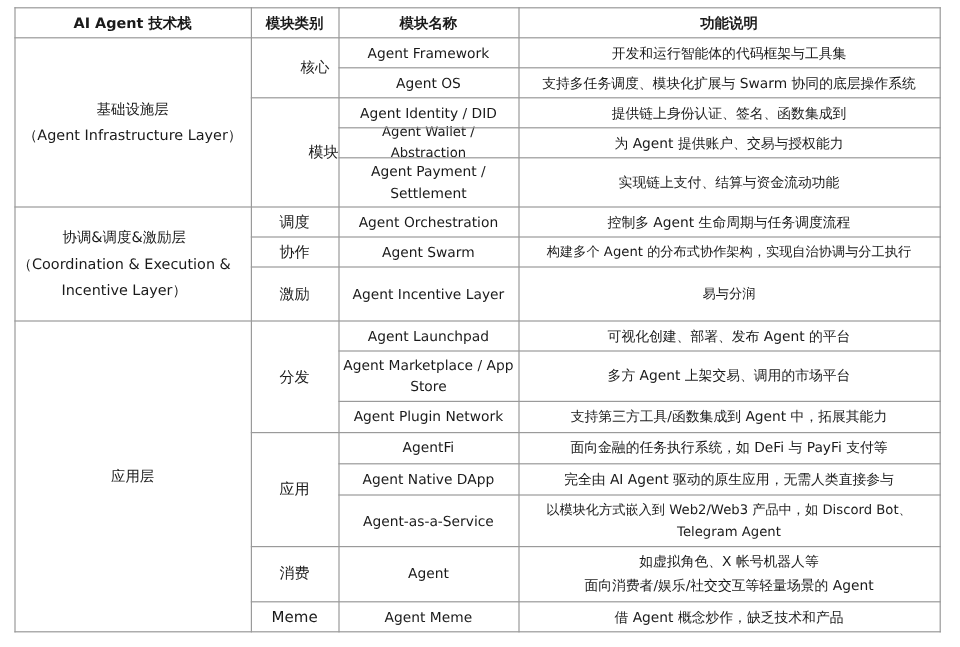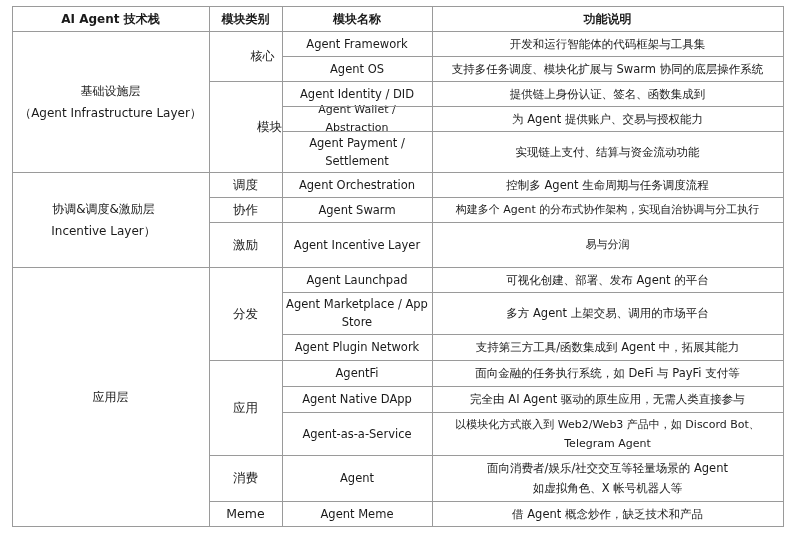--- a/index.html
+++ b/index.html
@@ -22,20 +22,21 @@
   <div class="cell hdr" style="left:209px;top:6px;width:73px;height:25px;">模块类别</div>
   <div class="cell hdr" style="left:282px;top:6px;width:150px;height:25px;">模块名称</div>
   <div class="cell hdr" style="left:432px;top:6px;width:351px;height:25px;">功能说明</div>
 
   <div class="cell layer" style="left:12px;top:31px;width:197px;height:141px;">
     <span>基础设施层</span>
     <span>（Agent Infrastructure Layer）</span>
   </div>
   <div class="cell layer" style="left:5px;top:172px;width:197px;height:95px;">
     <span>协调&amp;调度&amp;激励层</span>
+    <span>（Coordination &amp; Execution &amp;</span>
     <span>Incentive Layer）</span>
   </div>
   <div class="cell layer" style="left:12px;top:267px;width:197px;height:259px;">
     <span>应用层</span>
   </div>
 
   <div class="cell" style="left:226px;top:31px;width:73px;height:50px;font-size:12px;">核心</div>
   <div class="cell" style="left:209px;top:81px;width:73px;height:91px;font-size:12.5px;margin-left:24px;">模块</div>
   <div class="cell" style="left:209px;top:172px;width:73px;height:25px;font-size:12.5px;">调度</div>
   <div class="cell" style="left:209px;top:197px;width:73px;height:25px;font-size:12.5px;">协作</div>
@@ -95,22 +96,22 @@
   <div class="cell" style="left:282px;top:412px;width:150px;height:43px;">Agent-as-a-Service</div>
   <div class="cell layer" style="left:432px;top:412px;width:351px;height:43px;font-size:11px;line-height:19px;">
     <span>以模块化方式嵌入到 Web2/Web3 产品中，如 Discord Bot、</span>
     <span>Telegram Agent</span>
   </div>
 
   <div class="cell layer" style="left:282px;top:455px;width:150px;height:46px;font-size:11.5px;line-height:18px;">
     <span>Agent</span>
   </div>
   <div class="cell layer" style="left:432px;top:455px;width:351px;height:46px;font-size:11.5px;line-height:20px;">
+    <span>如虚拟角色、X 帐号机器人等</span>
     <span>面向消费者/娱乐/社交交互等轻量场景的 Agent</span>
-    <span>如虚拟角色、X 帐号机器人等</span>
   </div>
 
   <div class="cell" style="left:282px;top:501px;width:150px;height:25px;">Agent Meme</div>
   <div class="cell" style="left:432px;top:501px;width:351px;height:25px;">借 Agent 概念炒作，缺乏技术和产品</div>
 
   <div class="hl" style="left:12px;top:6px;width:772px;"></div>
   <div class="hl" style="left:12px;top:526px;width:772px;"></div>
   <div class="vl" style="left:12px;top:6px;height:521px;"></div>
   <div class="vl" style="left:783px;top:6px;height:521px;"></div>
 

